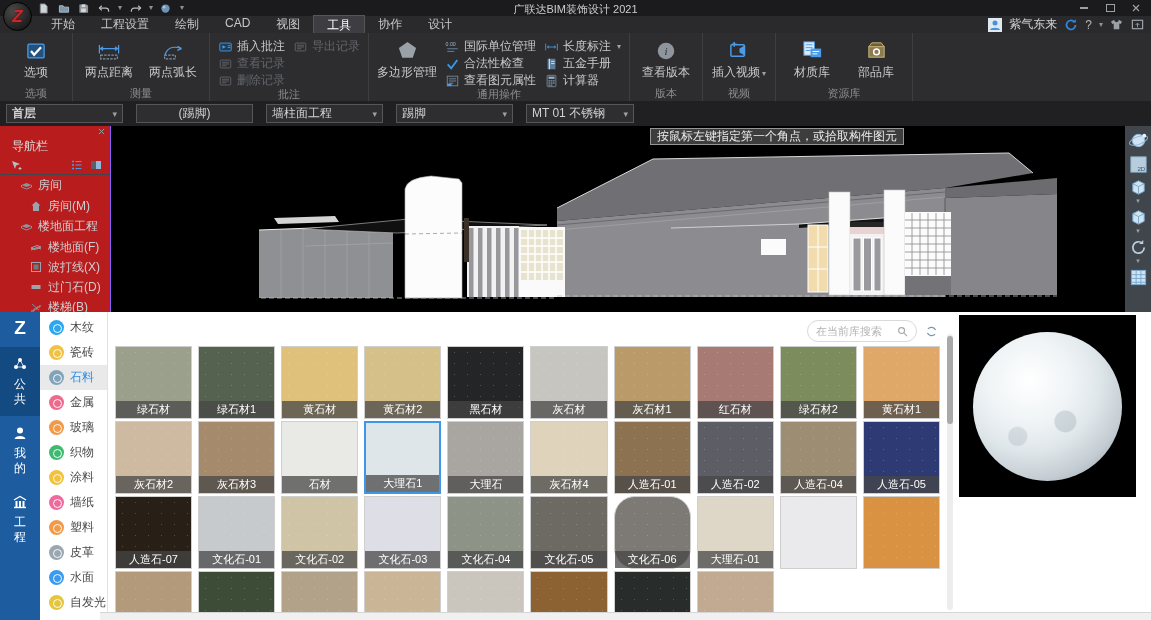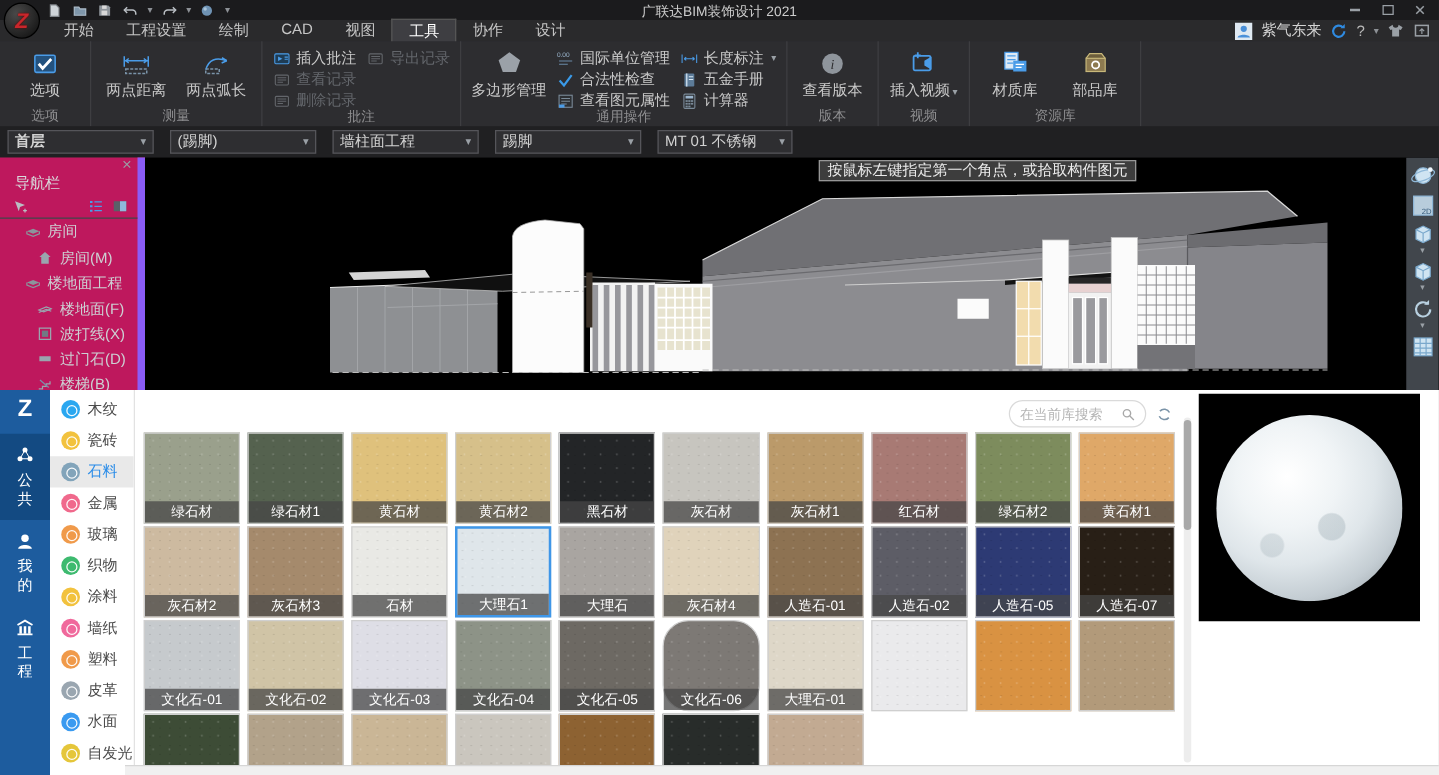--- a/index.html
+++ b/index.html
@@ -41,21 +41,21 @@
   .btn-sm{display:flex;align-items:center;gap:4px;font-size:12px;color:#c9c9c9;height:15px;cursor:pointer;white-space:nowrap}
   .btn-sm.disabled{color:#63666b}
   .btn-sm .ic{width:15px;height:14px;display:flex;align-items:center}
   .caret{color:#9aa0a6;font-size:8px;margin-left:2px}
   
   #selbar{position:absolute;left:0;top:101px;width:100%;height:25px;background:#202022;display:flex;align-items:center;gap:13px;padding-left:6px;box-sizing:border-box}
   .dd{height:17px;background:#2e2e31;border:1px solid #55555a;color:#d2d2d2;font-size:12px;display:flex;align-items:center;justify-content:space-between;padding:0 5px;cursor:pointer;overflow:hidden;white-space:nowrap}
   .dd .caret{font-size:9px}
   
   #main{position:absolute;left:0;top:126px;width:100%;height:186px;display:flex}
-  #navpanel{width:110px;background:#be185d;border-right:6px solid #8b5cf6;color:#cdd0d3;font-size:12px;flex-shrink:0}
+  #navpanel{width:110px;background:#b91c1c;border-right:1px solid #8b5cf6;color:#cdd0d3;font-size:12px;flex-shrink:0}
   #nav-close{display:flex;justify-content:flex-end;padding:2px 5px 0 0;height:10px}
   #nav-title{padding:0 0 2px 12px;font-size:12px;color:#d8dadc}
   #nav-tools{display:flex;align-items:center;padding:2px 8px 3px 10px;border-bottom:1px solid #42454a}
   #nav-tools .right{margin-left:auto;display:flex;gap:7px}
   .tree-group{display:flex;align-items:center;gap:5px;height:21px;padding-left:20px;cursor:pointer}
   .tree-item{display:flex;align-items:center;gap:5px;height:20px;padding-left:30px;cursor:pointer}
   .tree-ic{width:13px;height:12px;display:flex;align-items:center}
   #viewport{flex:1;background:#000;position:relative;overflow:hidden}
   #hint{position:absolute;top:2px;left:666px;transform:translateX(-50%);background:#3d3d3d;border:1px solid #969696;color:#ececec;font-size:12px;line-height:14px;height:15px;padding:0 6px;white-space:nowrap;z-index:5}
   #viewtools{position:absolute;top:0;right:0;bottom:0;width:26px;background:#41464c;display:flex;flex-direction:column;align-items:center;padding-top:4px;gap:4px;z-index:6}
@@ -424,21 +424,21 @@
       </div>
       <div class="rgroup-label">资源库</div>
     </div>
   </div>
 
 <div id="selbar">
     <div class="dd" style="width: 105px; font-weight: bold;">
       <span>首层</span>
       <span class="caret">▾</span>
     </div>
-    <div class="dd" style="width: 105px;">
+    <div class="dd" style="width: 105px; flex-direction: column;">
       <span>(踢脚)</span>
       <span class="caret">▾</span>
     </div>
     <div class="dd" style="width: 105px;">
       <span>墙柱面工程</span>
       <span class="caret">▾</span>
     </div>
     <div class="dd" style="width: 105px;">
       <span>踢脚</span>
       <span class="caret">▾</span>
@@ -848,20 +848,23 @@
         </div>
         <div class="mat" style="background-color: rgb(224, 211, 187);">
           <div class="mlabel">灰石材4</div>
         </div>
         <div class="mat" style="background-color: rgb(141, 114, 82);">
           <div class="mlabel">人造石-01</div>
         </div>
         <div class="mat" style="background-color: rgb(93, 93, 102);">
           <div class="mlabel">人造石-02</div>
         </div>
+        <div class="mat" style="background-color: rgb(157, 141, 114);">
+          <div class="mlabel">人造石-04</div>
+        </div>
         <div class="mat" style="background-color: rgb(45, 58, 116);">
           <div class="mlabel">人造石-05</div>
         </div>
         <div class="mat" style="background-color: rgb(40, 31, 22);">
           <div class="mlabel">人造石-07</div>
         </div>
         <div class="mat" style="background-color: rgb(198, 202, 205);">
           <div class="mlabel">文化石-01</div>
         </div>
         <div class="mat" style="background-color: rgb(208, 196, 166);">

